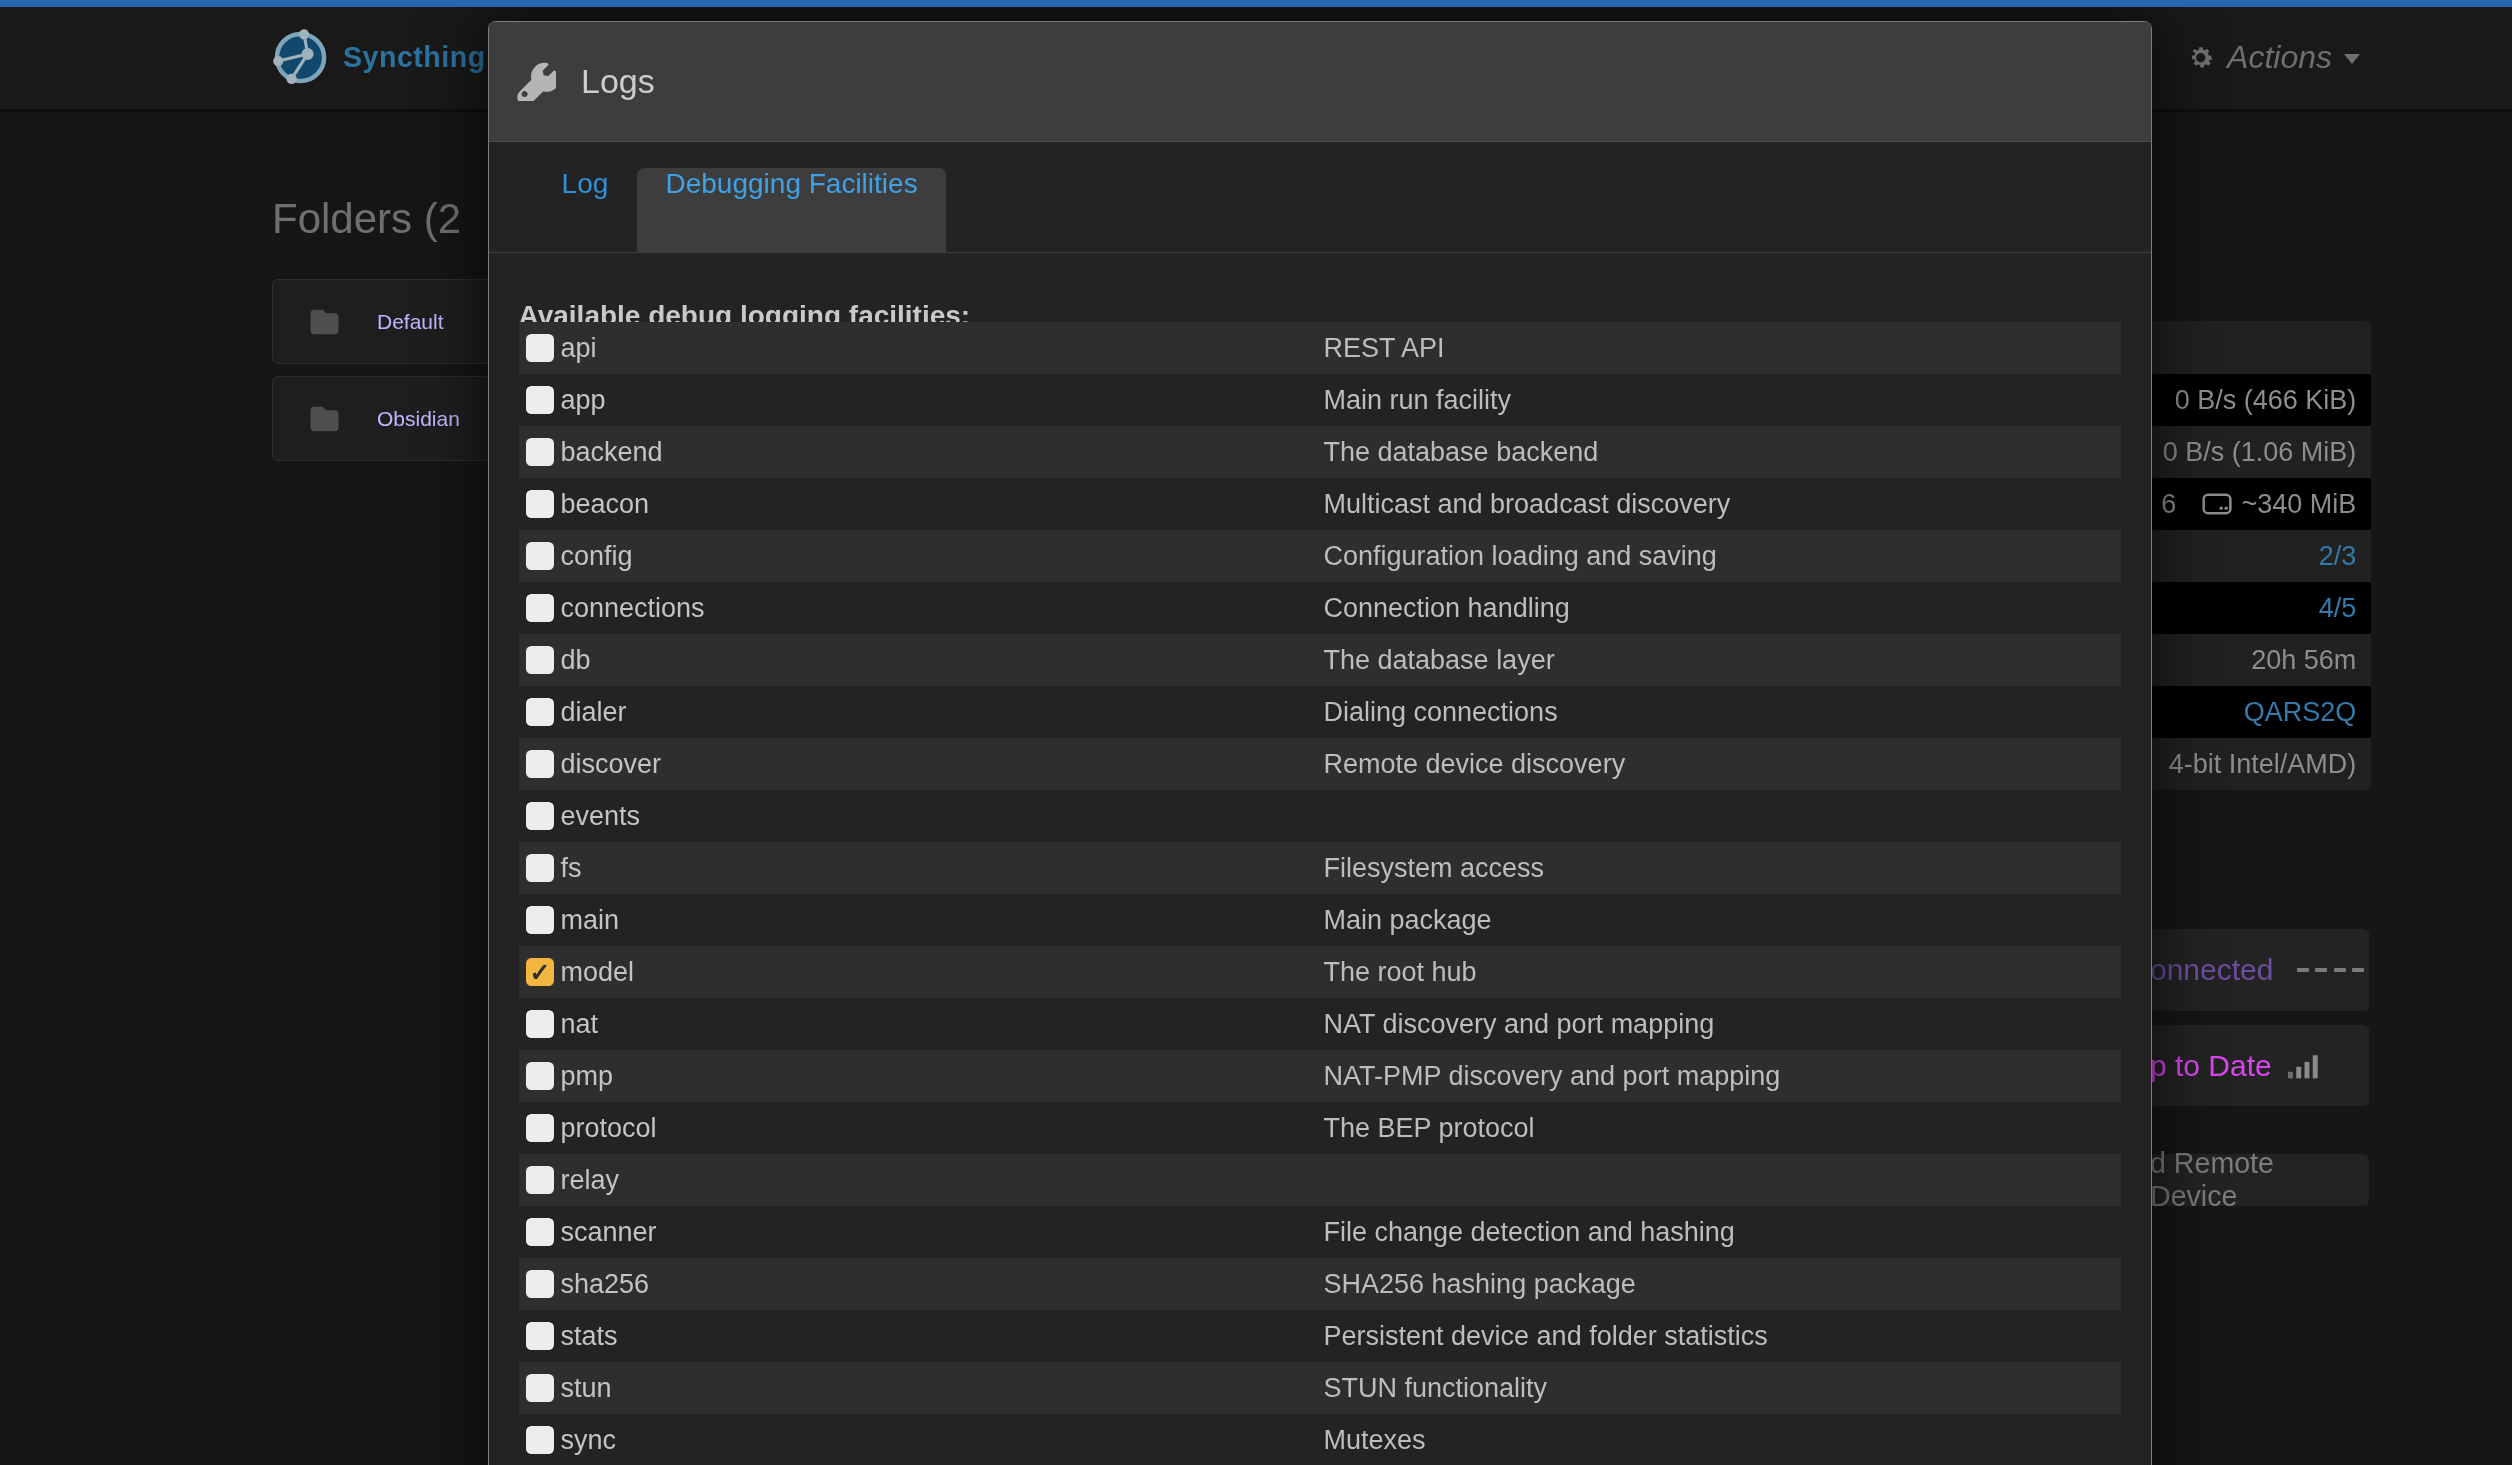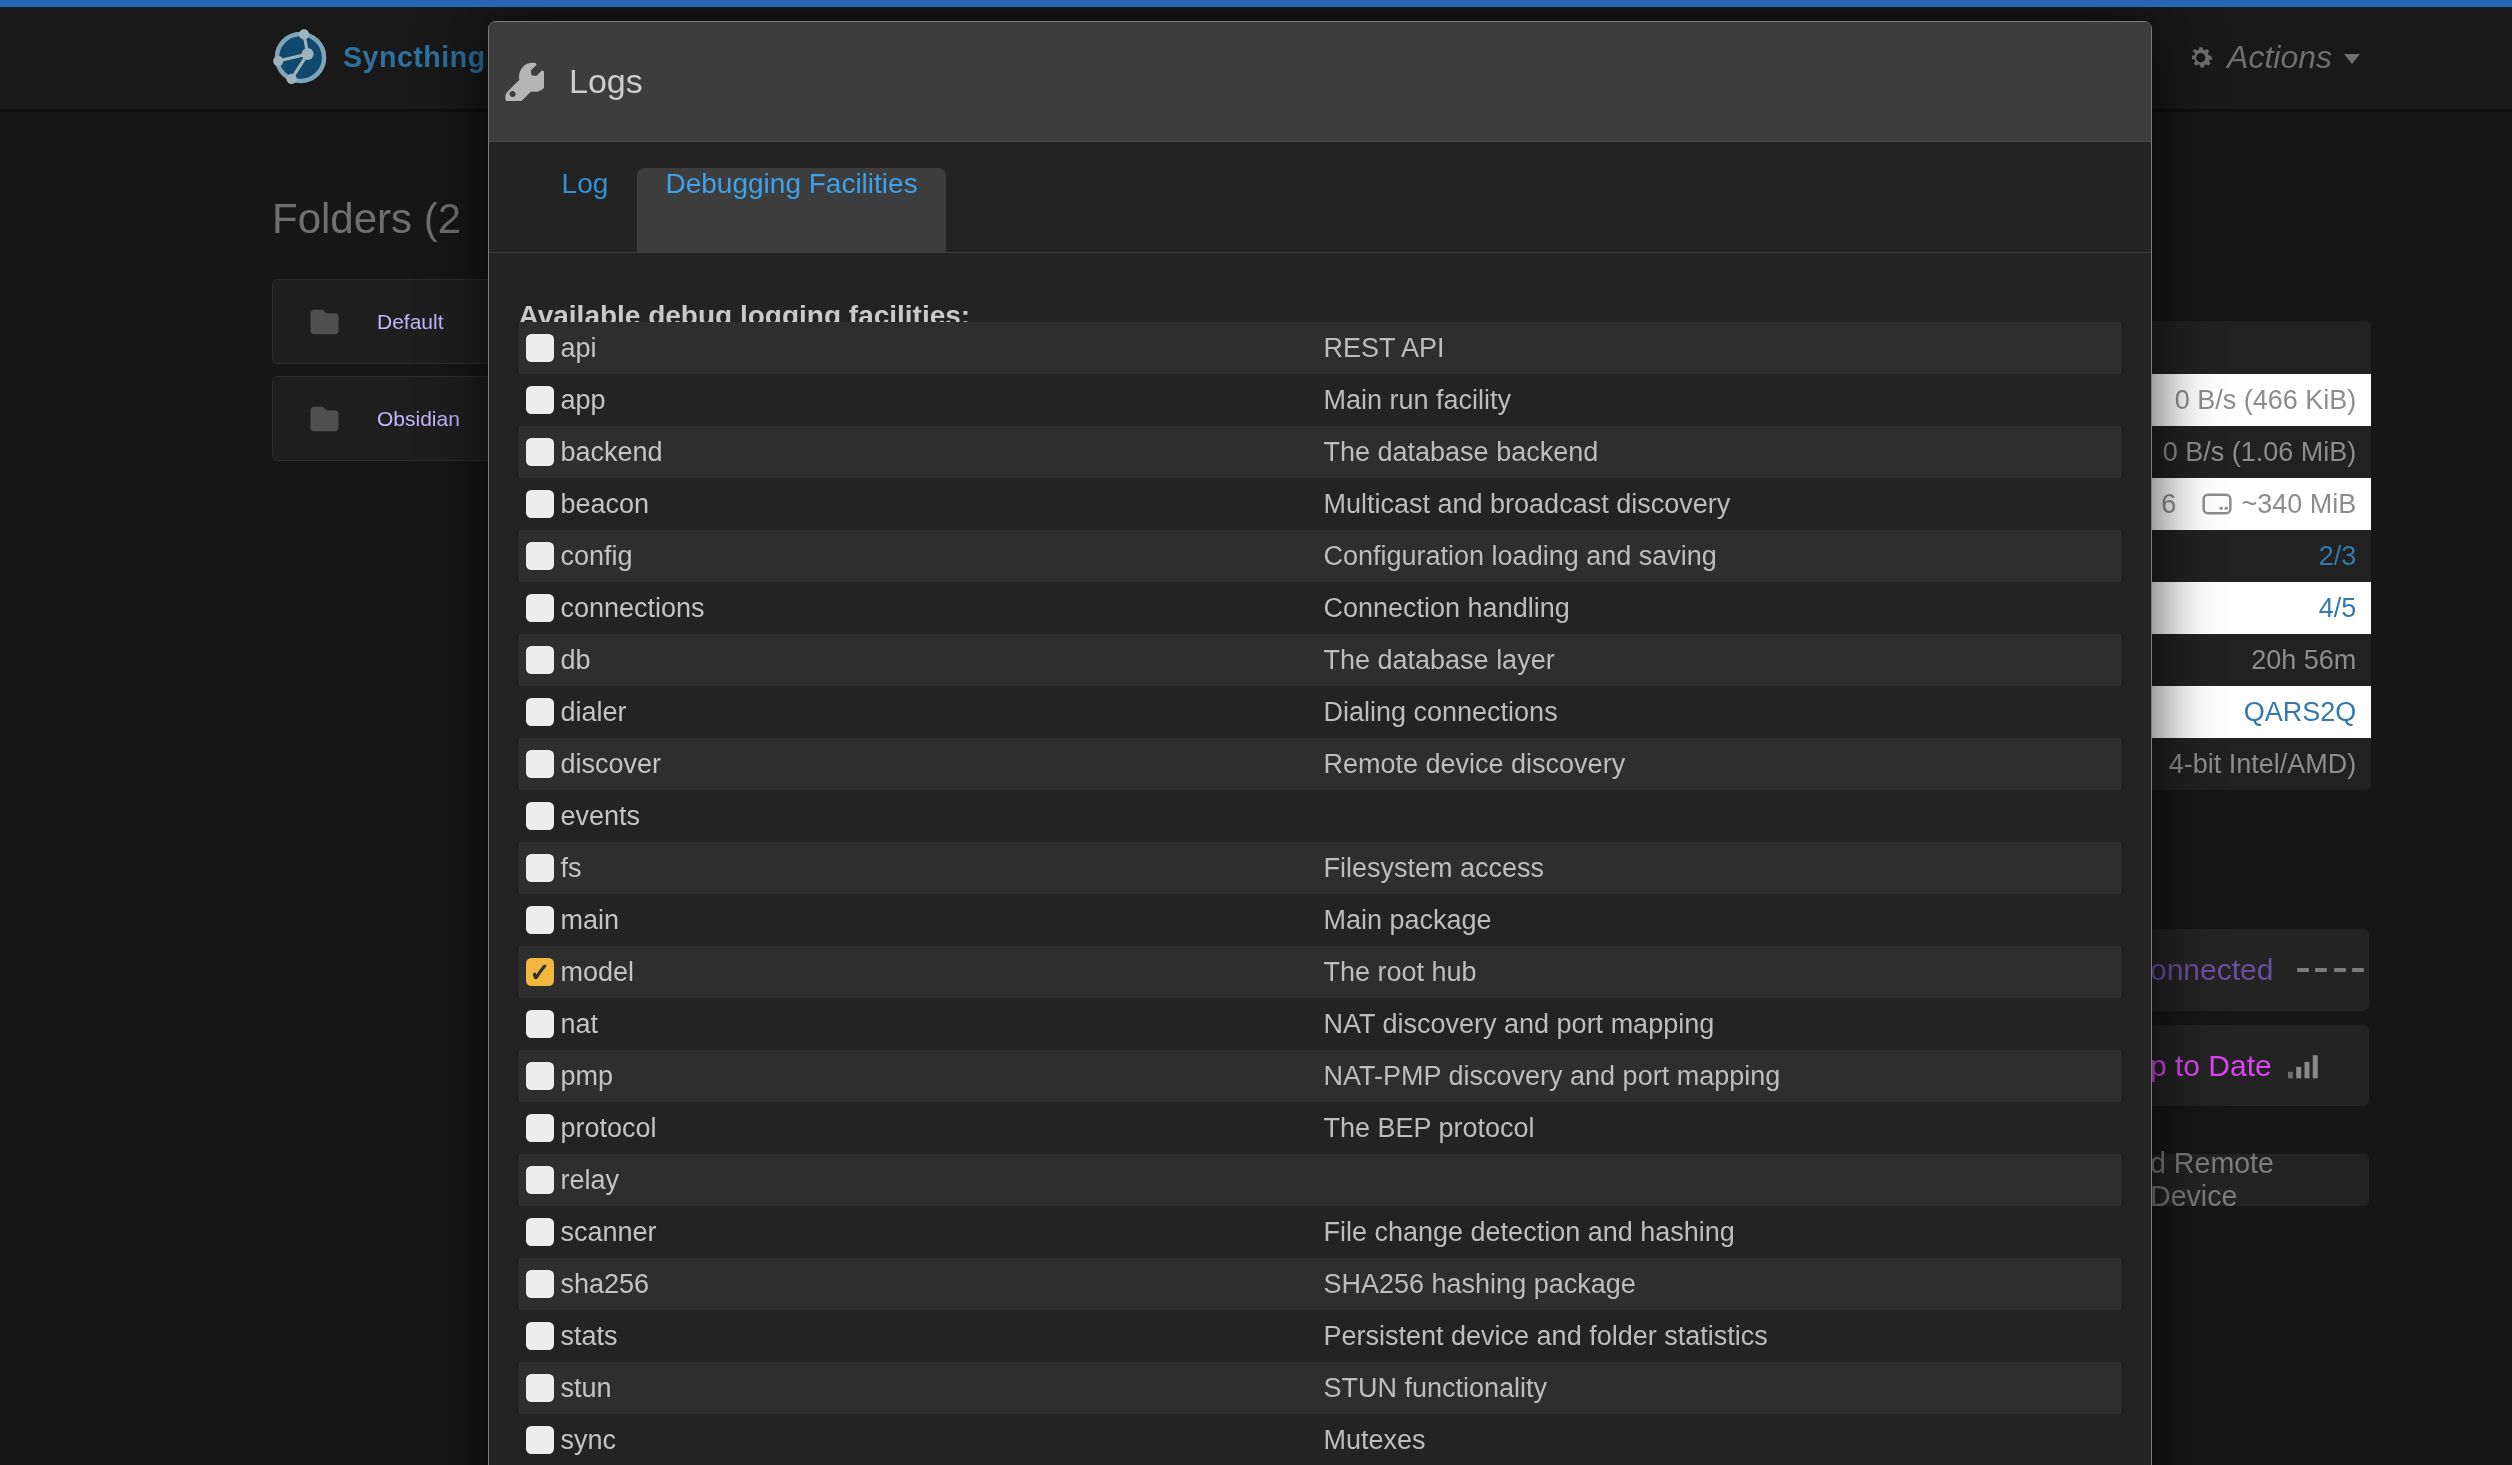--- a/index.html
+++ b/index.html
@@ -28,39 +28,39 @@
   .folder-row.f1{top:279px;} .folder-row.f2{top:376px;}
   .ficon{width:33px;height:28px;display:inline-flex;}
   .flabel{color:#c4b5fd;font-size:21px;margin-left:36px;}
 
   
   .stats-panel{position:absolute;left:2027px;top:321px;width:344px;background:#212121;
                border-radius:0 5.5px 5.5px 0;overflow:hidden;}
   .sheader{height:53px;}
   .srow{height:52px;line-height:52px;text-align:right;padding-right:14.7px;font-size:27px;
         display:flex;align-items:center;justify-content:flex-end;}
-  .srow.sstripe{background:#ffffff;}
+  .srow.sstripe{background:#000000;}
   .sval.muted{color:#8d8d8d;} .sval.link{color:#3579ab;cursor:pointer;}
   .sprefix{color:#8d8d8d;margin-right:26px;}
   .sicon{display:inline-flex;align-items:center;margin-right:9.2px;}
 
   
   .dpanel{position:absolute;left:1991px;width:378px;background:#232323;border-radius:5.5px;
           display:flex;align-items:center;padding-left:159px;box-sizing:border-box;cursor:pointer;}
   .dpanel.p1{top:929px;height:82px;font-size:30px;color:#6b4f9f;}
   .dpanel.p2{top:1025px;height:81px;font-size:30px;color:#d946ef;}
   .dpanel.p3{top:1154px;height:52px;font-size:28.6px;color:#7c7c7c;}
   .picon{display:inline-flex;align-items:center;margin-left:16.6px;}
   .picon i{display:inline-block;width:12px;height:3.7px;background:#7b7b7b;margin-left:6.5px;border-radius:0.9px;}
 
   
   .modal{position:absolute;left:488px;top:21px;width:1662px;height:1511px;background:#232323;
          border:1.8px solid #7c7c7c;border-radius:7.4px;box-shadow:0 0 65px rgba(0,0,0,.75);z-index:20;}
   .modal-header{height:119px;background:#3d3d3d;border-bottom:0.9px solid #4a4a4a;
-                border-radius:5.5px 5.5px 0 0;display:flex;align-items:center;padding-left:16px;gap:25px;}
+                border-radius:5.5px 5.5px 0 0;display:flex;align-items:center;padding-left:28px;gap:25px;}
   .wrench{width:39px;height:39px;}
   .modal-title{color:#cdcdcd;font-size:34px;}
   .tabs{position:absolute;left:0;right:0;top:146px;height:84px;border-bottom:0.9px solid #3e3e3e;
         display:flex;padding-left:44px;box-sizing:content-box;}
   .tab{height:84px;display:flex;align-items:flex-start;padding:0 28.6px;font-size:28px;color:#3191d6;cursor:pointer;}
   .tab.active{background:#3d3d3d;border-radius:7.4px 7.4px 0 0;color:#3fa2e9;}
   .facilities-heading{position:absolute;left:29.5px;top:278px;margin:0;font-size:28px;font-weight:bold;color:#c9c9c9;}
   .facility-table{position:absolute;left:29.5px;top:300px;width:1602px;}
   .frow{height:52px;position:relative;}
   .frow.stripe{background:#2e2e2e;}

